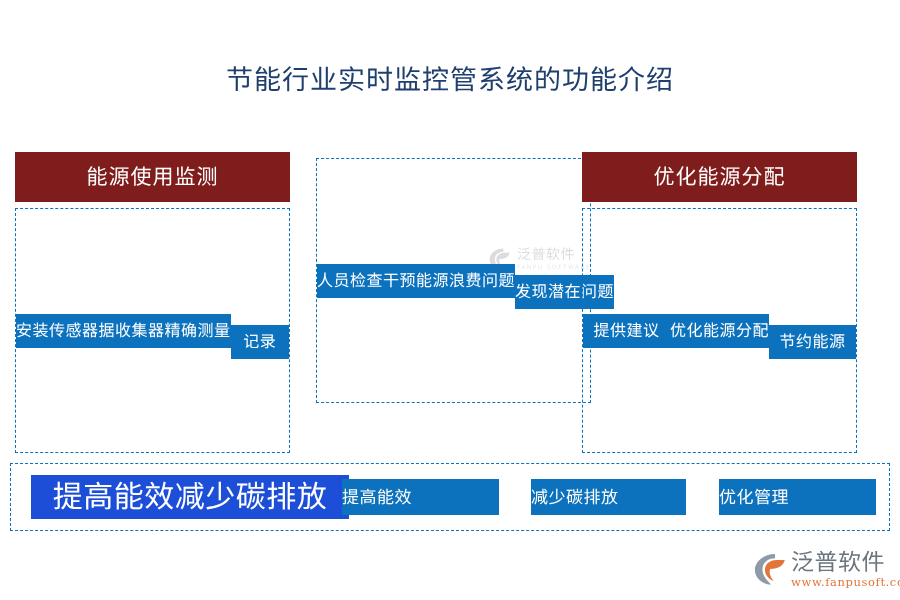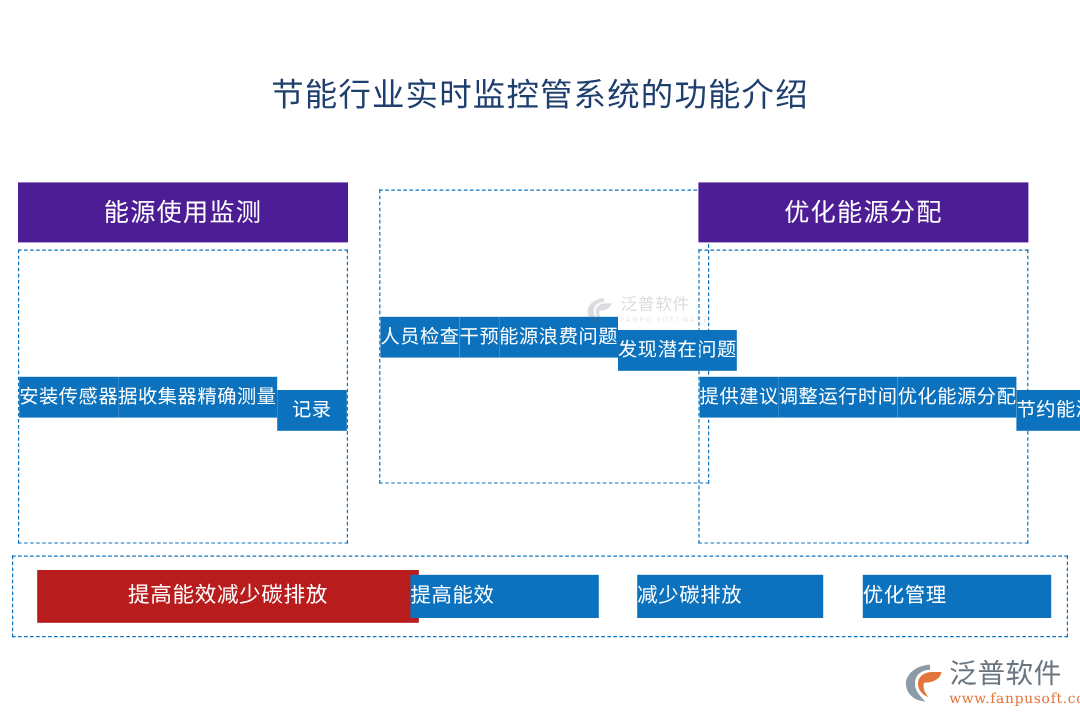--- a/index.html
+++ b/index.html
@@ -42,21 +42,21 @@
     position: absolute;
     top: 152px;
     width: 275px;
   }
   .column.col-0 { left: 15px; }
   .column.col-1 { left: 316px; }
   .column.col-2 { left: 582px; }
 
   .col-header {
     height: 50px;
-    background: #4c1d95;
+    background: #7f1d1d;
     color: #ffffff;
     font-size: 21px;
     line-height: 50px;
     text-align: center;
     letter-spacing: 1px;
     font-weight: 500;
     box-sizing: border-box;
   }
 
   .col-body {
@@ -94,23 +94,23 @@
     border: 1.5px dashed #0c72bd;
     box-sizing: border-box;
   }
 
   .bottom-main {
     position: absolute;
     left: 20px;
     top: 11px;
     width: 318px;
     height: 44px;
-    background: #b91c1c;
-    color: #ffffff;
-    font-size: 18px;
+    background: #1d4ed8;
+    color: #ffffff;
+    font-size: 30px;
     line-height: 44px;
     text-align: center;
     letter-spacing: 0.5px;
     white-space: nowrap;
     box-sizing: border-box;
   }
 
   .bottom-chip {
     position: absolute;
     top: 15px;
@@ -227,21 +227,20 @@
       <div class="item-box">干预</div>
       <div class="item-box">能源浪费问题</div>
       <div class="item-box">发现潜在问题</div>
     </div>
   </div>
 
   <div class="column col-2">
     <div class="col-header">优化能源分配</div>
     <div class="col-body">
       <div class="item-box">提供建议</div>
-      <div class="item-box">调整运行时间</div>
       <div class="item-box">优化能源分配</div>
       <div class="item-box">节约能源</div>
     </div>
   </div>
 
   <div class="bottom-strip">
     <div class="bottom-main">提高能效减少碳排放</div>
     <div class="bottom-chip chip-0">提高能效</div>
     <div class="bottom-chip chip-1">减少碳排放</div>
     <div class="bottom-chip chip-2">优化管理</div>

